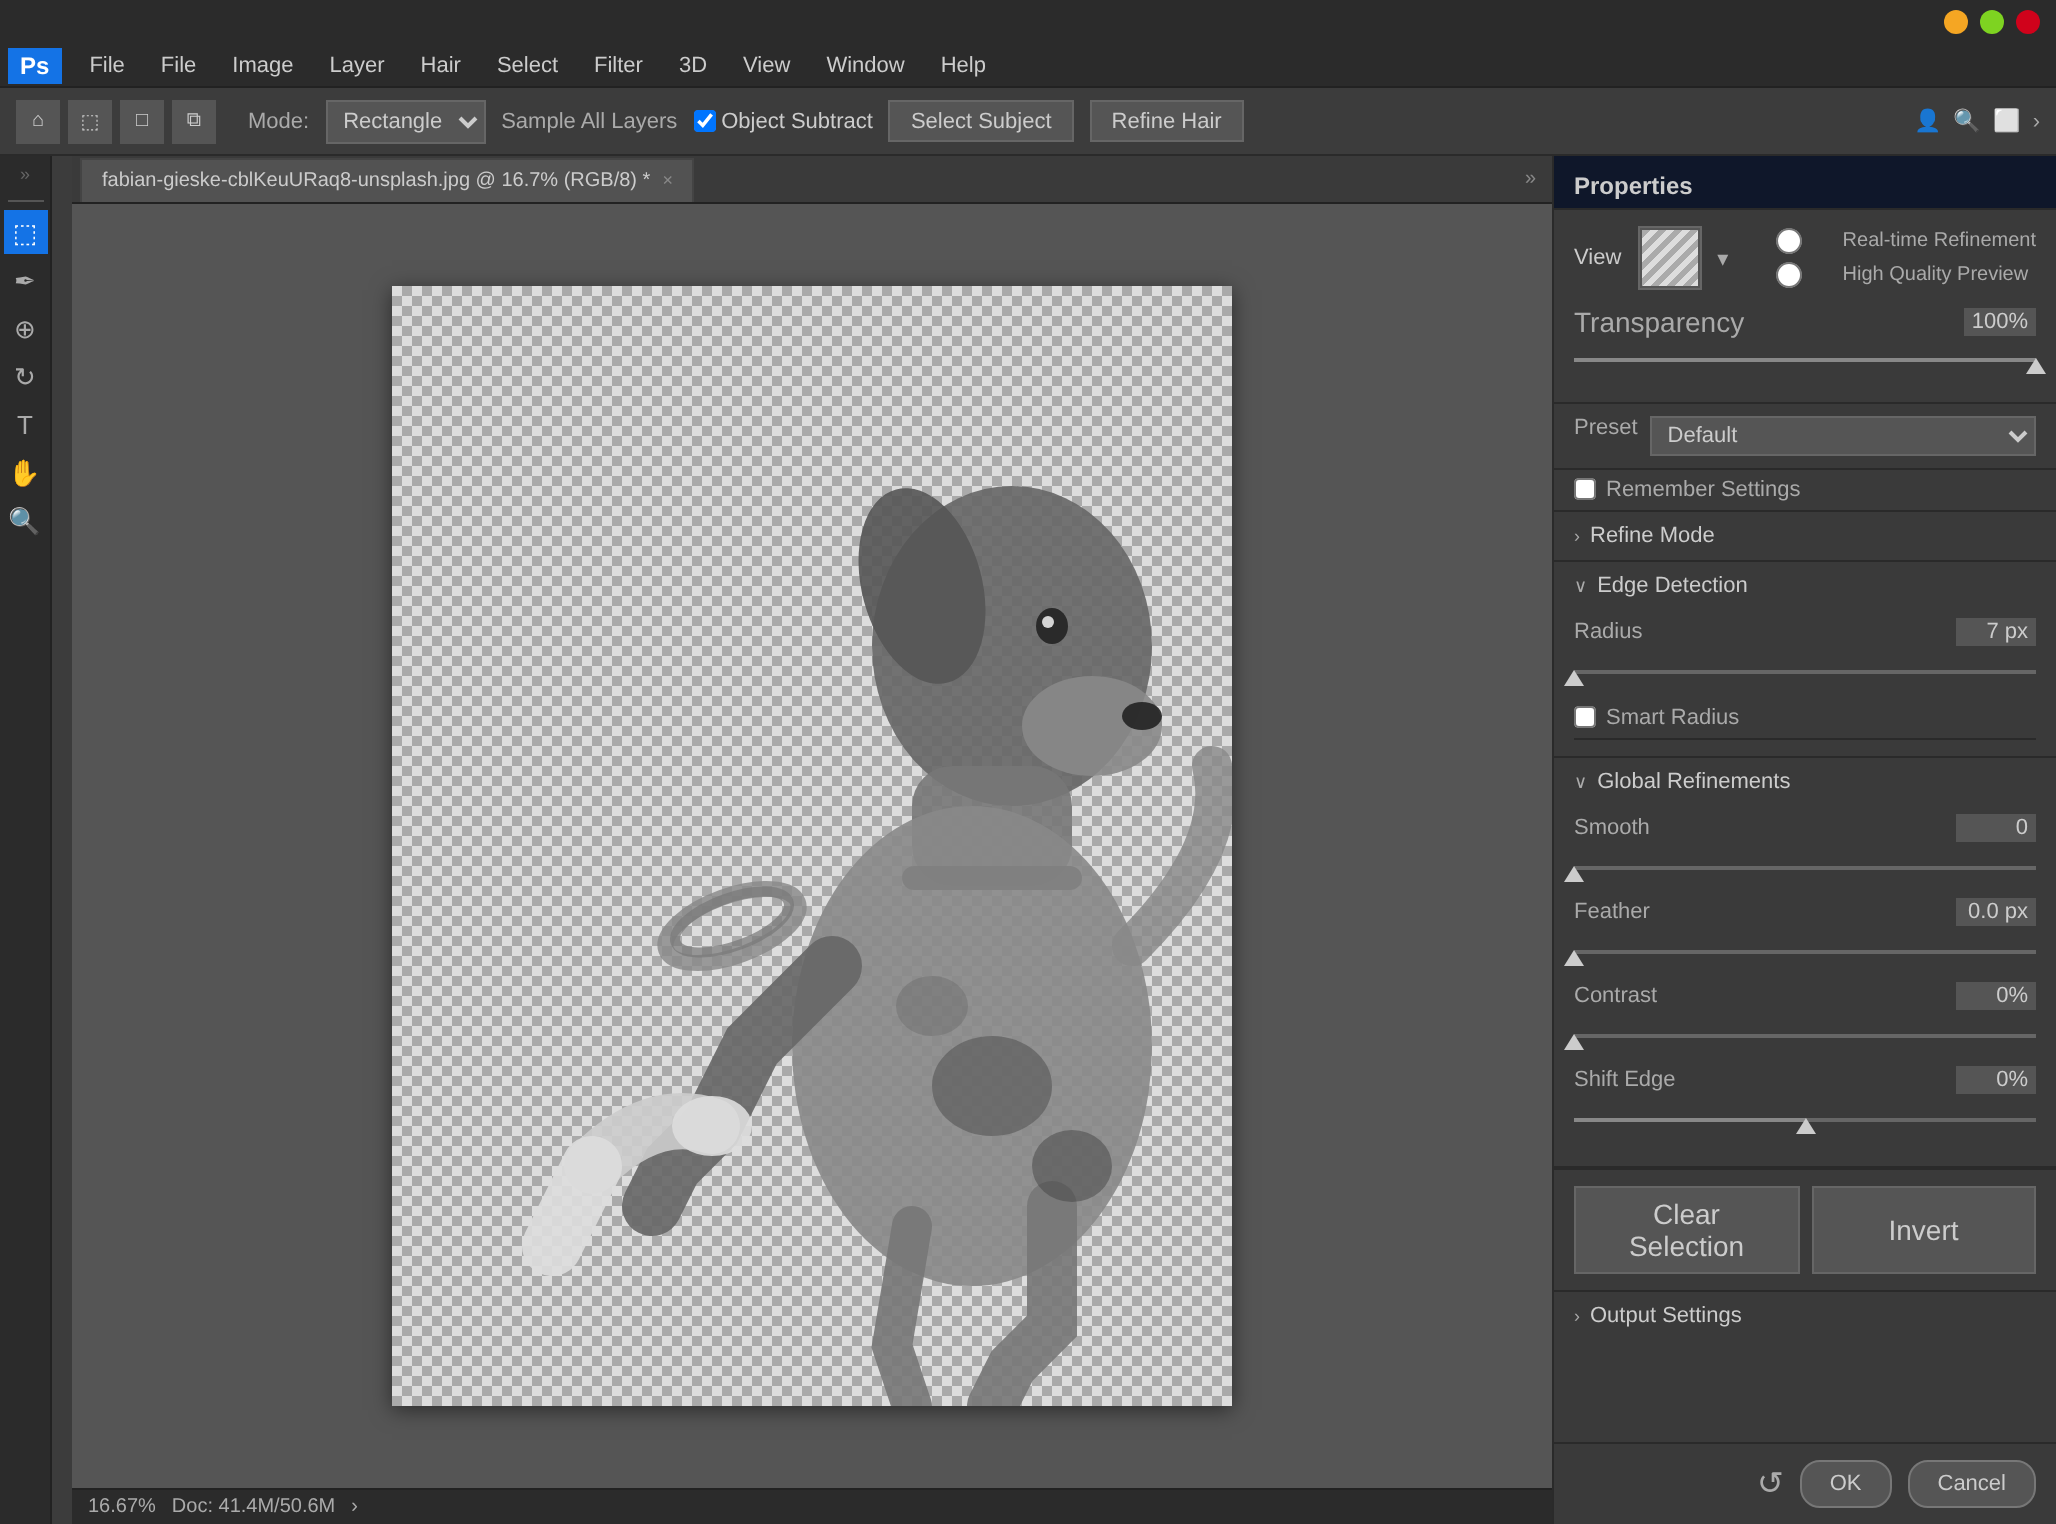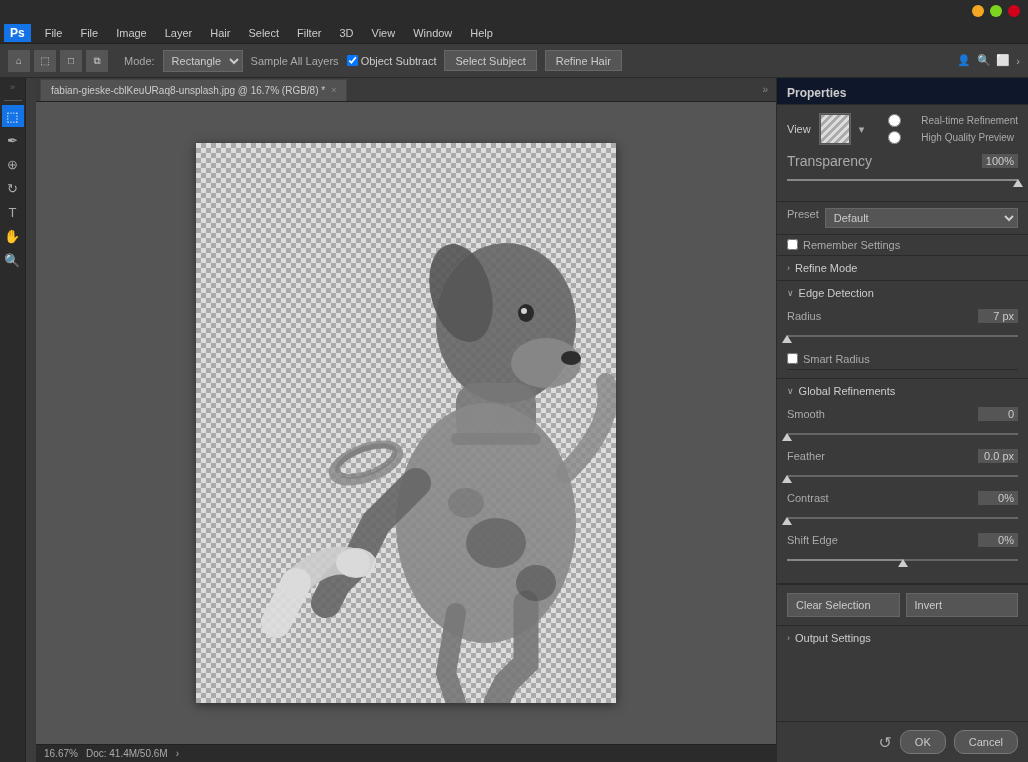--- a/index.html
+++ b/index.html
@@ -446,24 +446,24 @@
       gap: 6px;
       padding: 8px 10px;
       border-top: 1px solid #2a2a2a;
       border-bottom: 1px solid #2a2a2a;
     }
     .action-btn {
       flex: 1;
       background: #555;
       border: 1px solid #666;
       color: #ccc;
-      font-size: 11px;
+      font-size: 14px;
       padding: 5px 8px;
       cursor: pointer;
-      text-align: left;
+      text-align: center;
     }
 
     
     .output-row {
       display: flex;
       align-items: center;
       gap: 5px;
       padding: 6px 10px;
       cursor: pointer;
       color: #ccc;

